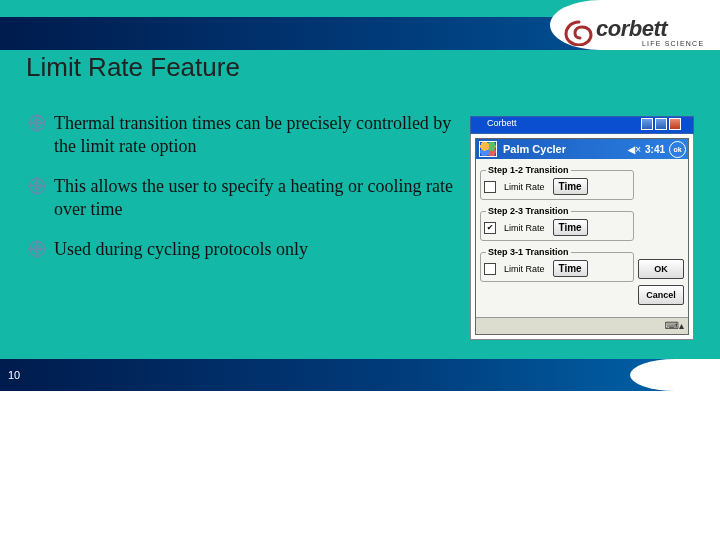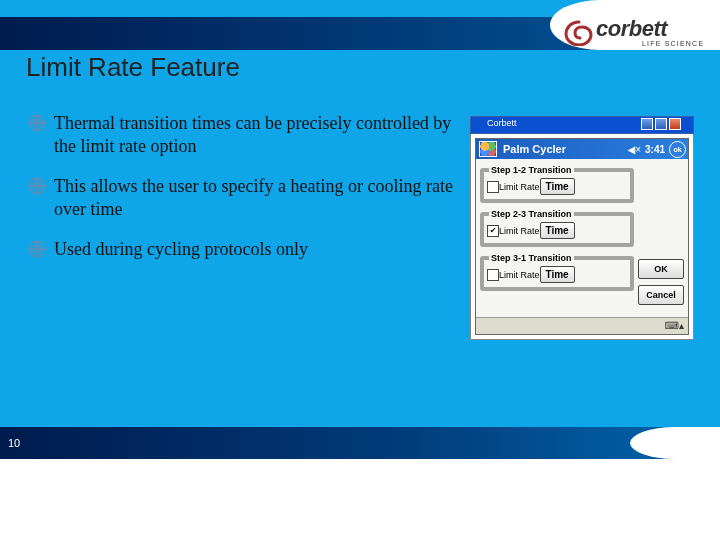--- a/index.html
+++ b/index.html
@@ -7,22 +7,22 @@
     padding: 0;
     width: 720px;
     height: 540px;
     font-family: Arial, Helvetica, sans-serif;
     background: #fff;
     overflow: hidden;
   }
   .slide {
     position: relative;
     width: 720px;
-    height: 459px;
-    background: #0ea5e9;
+    height: 391px;
+    background: #14b8a6;
   }
   
   .header-band {
     position: absolute;
     top: 17px;
     left: 0;
     width: 720px;
     height: 33px;
     background: linear-gradient(to right, #001b4d 0%, #013b7a 55%, #015a9e 100%);
   }
@@ -205,35 +205,35 @@
   }
   .pda-body {
     background: #f5f5f1;
     padding: 4px;
     display: flex;
     min-height: 150px;
   }
   .pda-left { flex: 1; }
   .pda-rightcol { width: 46px; display: flex; flex-direction: column; justify-content: flex-end; gap: 6px; margin-left: 4px; padding-bottom: 8px;}
   fieldset.step {
-    border: 4px solid #a3a3a3;
+    border: 1px solid #a3a3a3;
     border-radius: 3px;
     margin: 2px 0 6px 0;
     padding: 2px 2px 3px 3px;
   }
   fieldset.step legend {
     font-size: 9px;
     font-weight: bold;
     padding: 0 2px;
     margin-left: 2px;
   }
   .step-content {
     display: flex;
     align-items: center;
-    gap: 0;
+    gap: 8px;
     padding: 1px 0;
   }
   .cb {
     width: 10px;
     height: 10px;
     border: 1px solid #444;
     display: inline-flex;
     align-items: center;
     justify-content: center;
     font-size: 8px;

